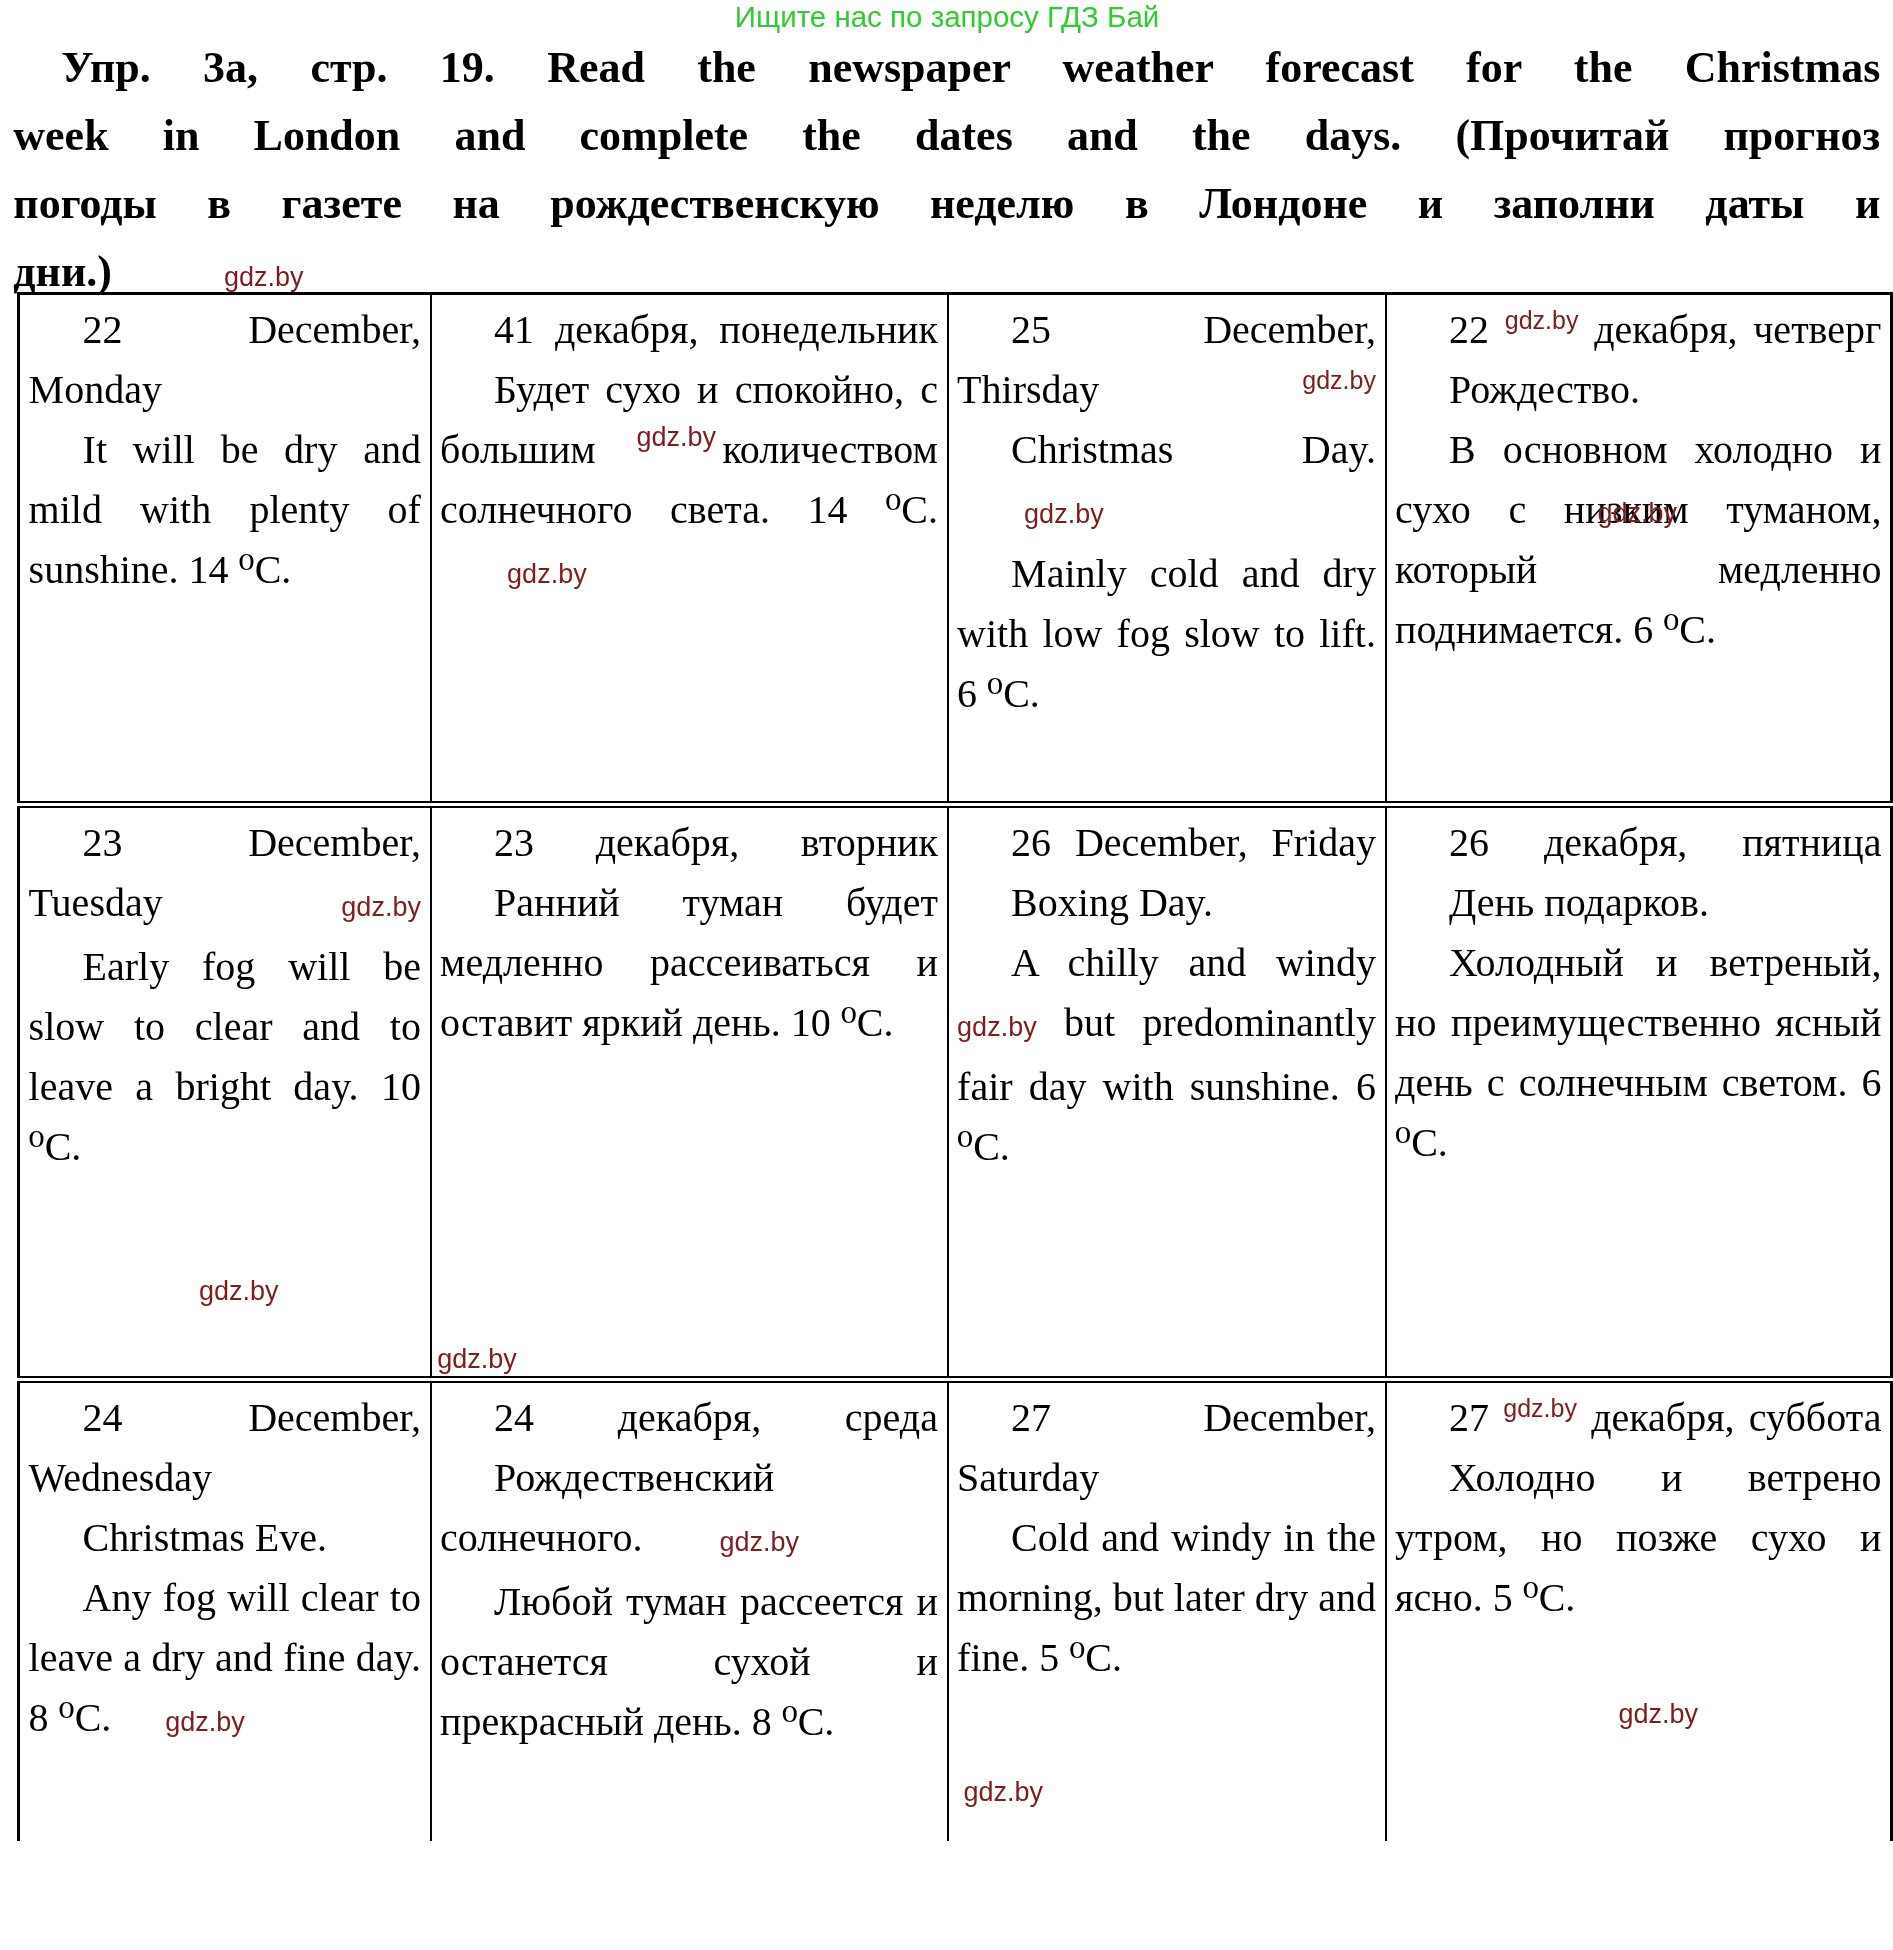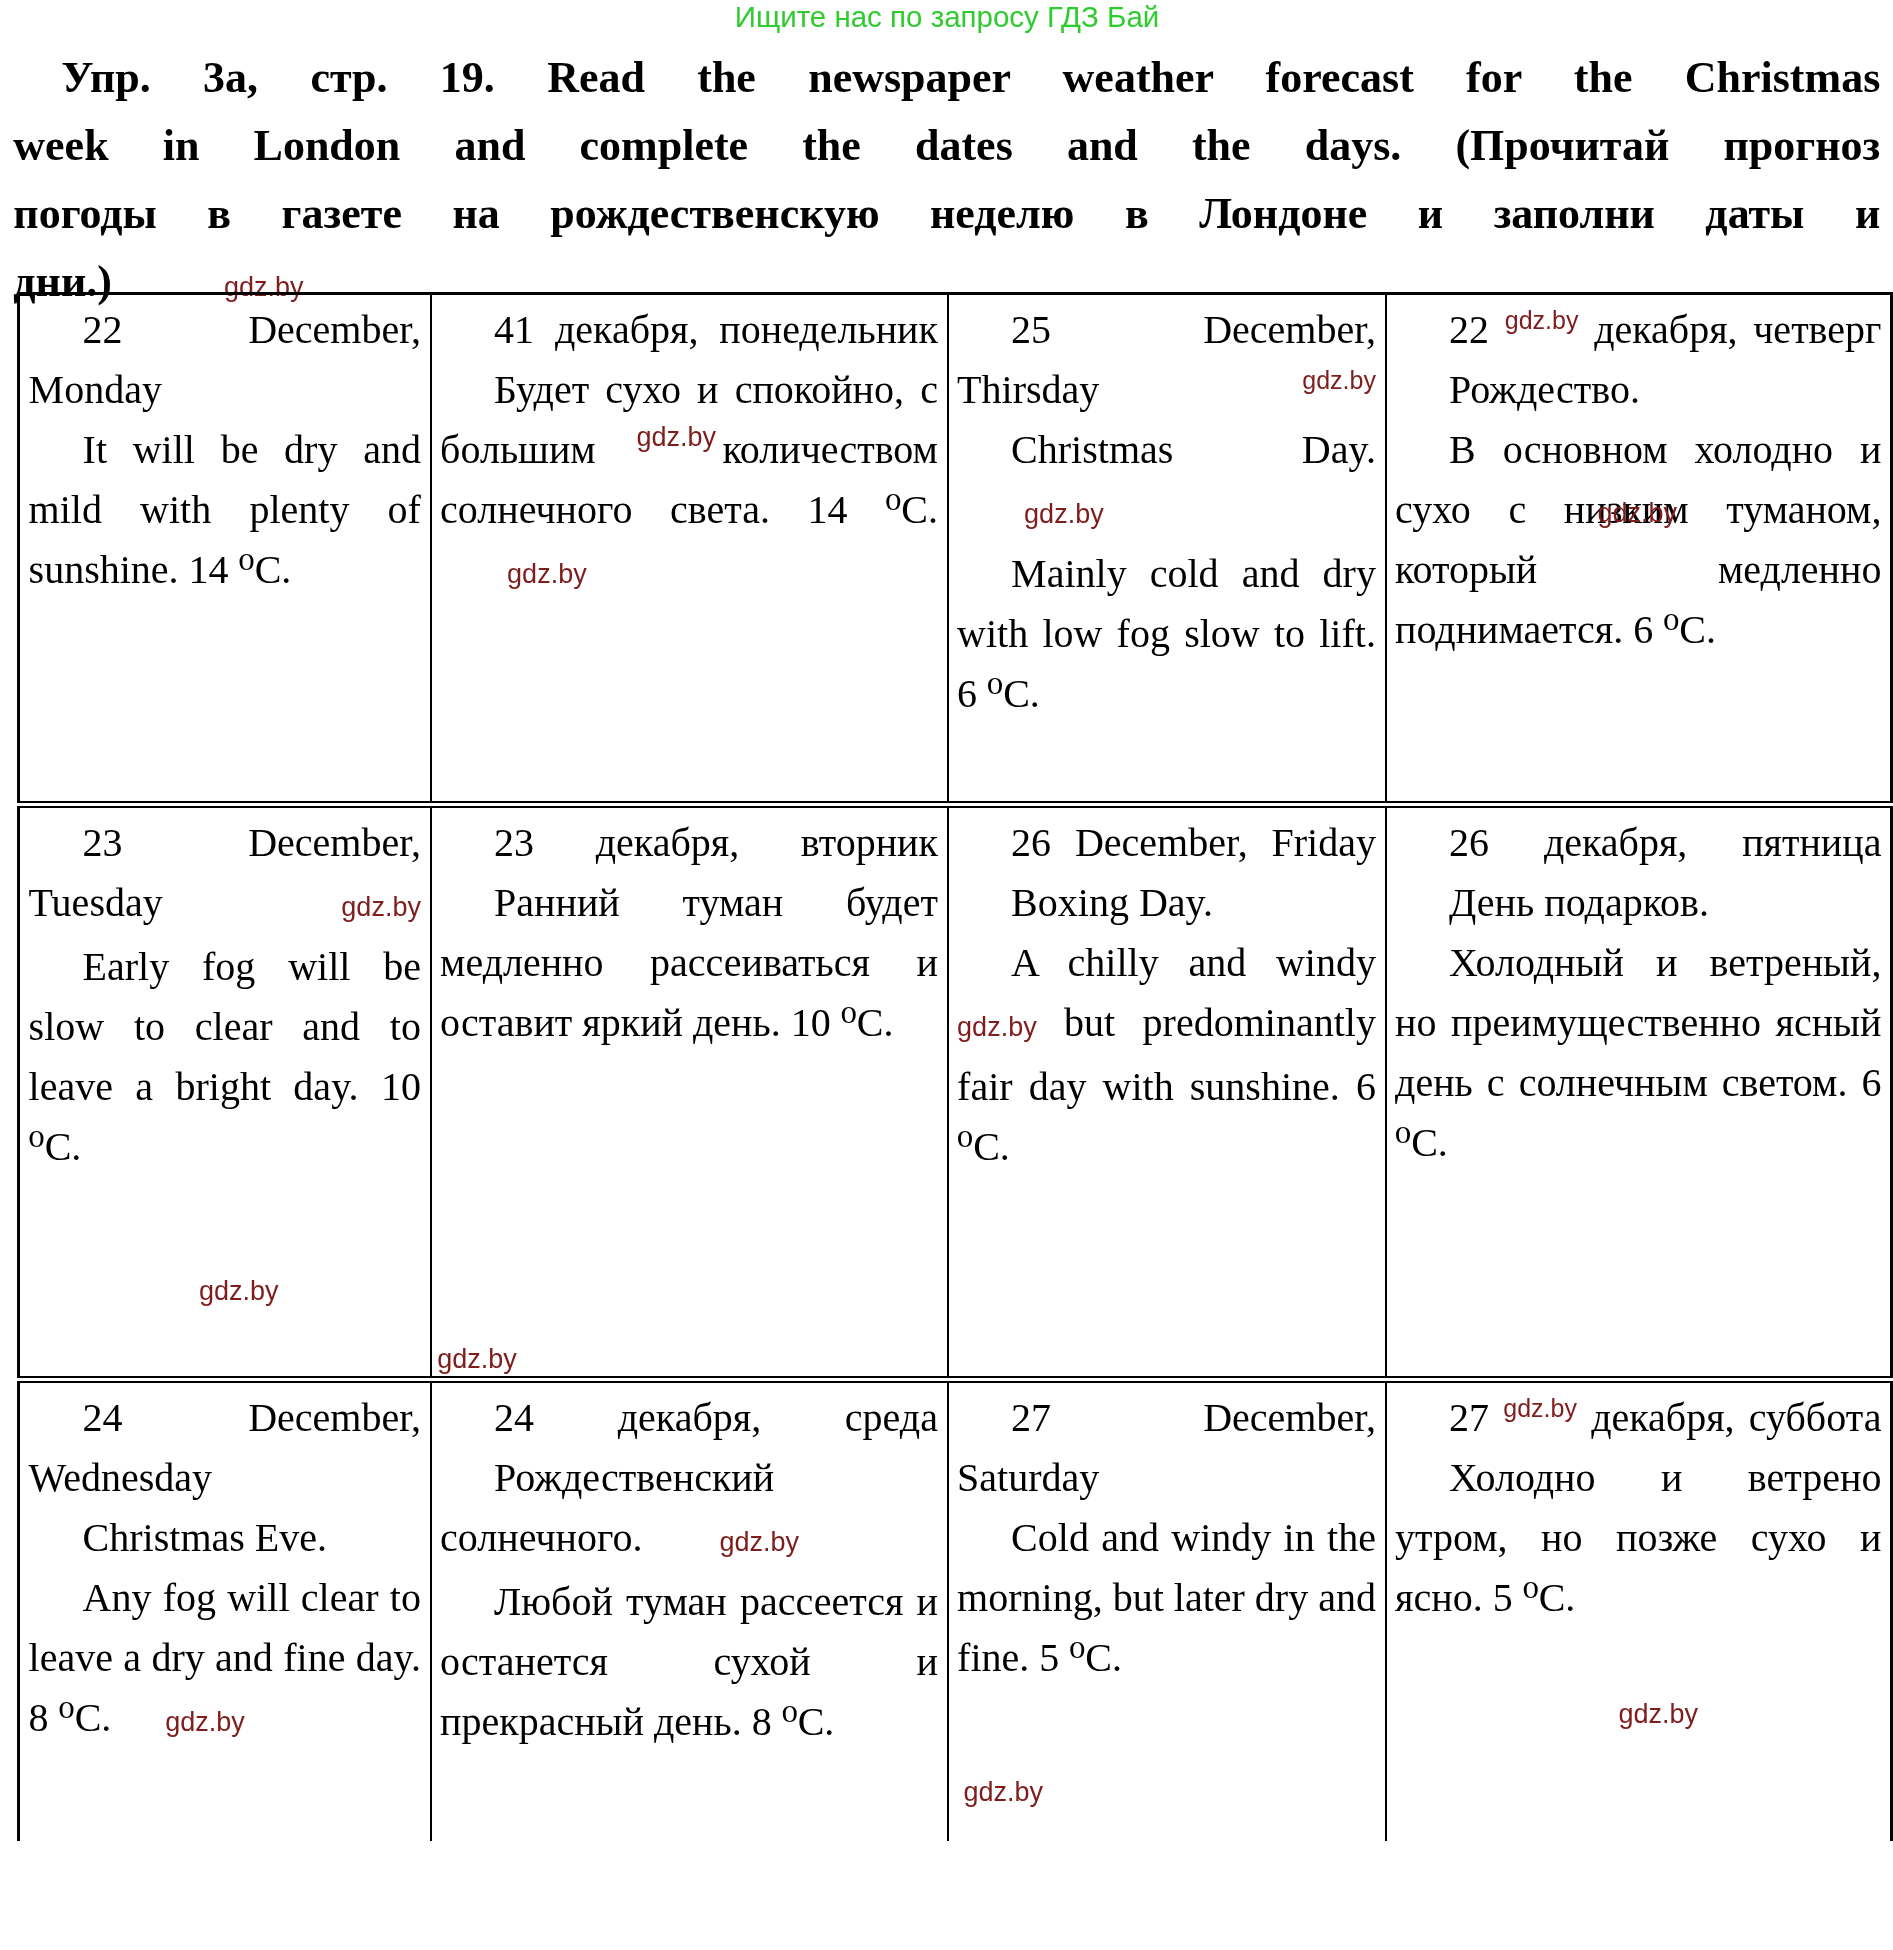--- a/index.html
+++ b/index.html
@@ -3,21 +3,21 @@
 <meta charset="utf-8">
 <style>
   html,body{margin:0;padding:0;background:#ffffff;}
   .page{position:relative;width:1894px;height:1841px;background:#ffffff;overflow:hidden;
         font-family:"Liberation Serif","DejaVu Serif",serif;color:#000;}
 
   .banner{position:absolute;top:0px;left:0;width:100%;text-align:center;
           font-family:"Liberation Sans","DejaVu Sans",sans-serif;
           font-size:29.5px;font-weight:500;color:#2ecc2e;}
 
-  .heading{position:absolute;top:44px;left:13.3px;width:1867px;
+  .heading{position:absolute;top:34px;left:13.3px;width:1867px;
            font-weight:bold;font-size:44px;line-height:68px;}
   .h-line{text-align:justify;text-align-last:justify;white-space:normal;}
   .h-line.first{text-indent:48px;}
   .h-line.last{text-align:left;text-align-last:left;}
 
   .wm{font-family:"Liberation Sans","DejaVu Sans",sans-serif;
       font-size:27px;font-weight:normal;color:#7f1d1d;white-space:nowrap;
       letter-spacing:0;}
   .wm.sup{vertical-align:super;font-size:25px;line-height:0;}
   .wm.gap{margin-left:67px;}

